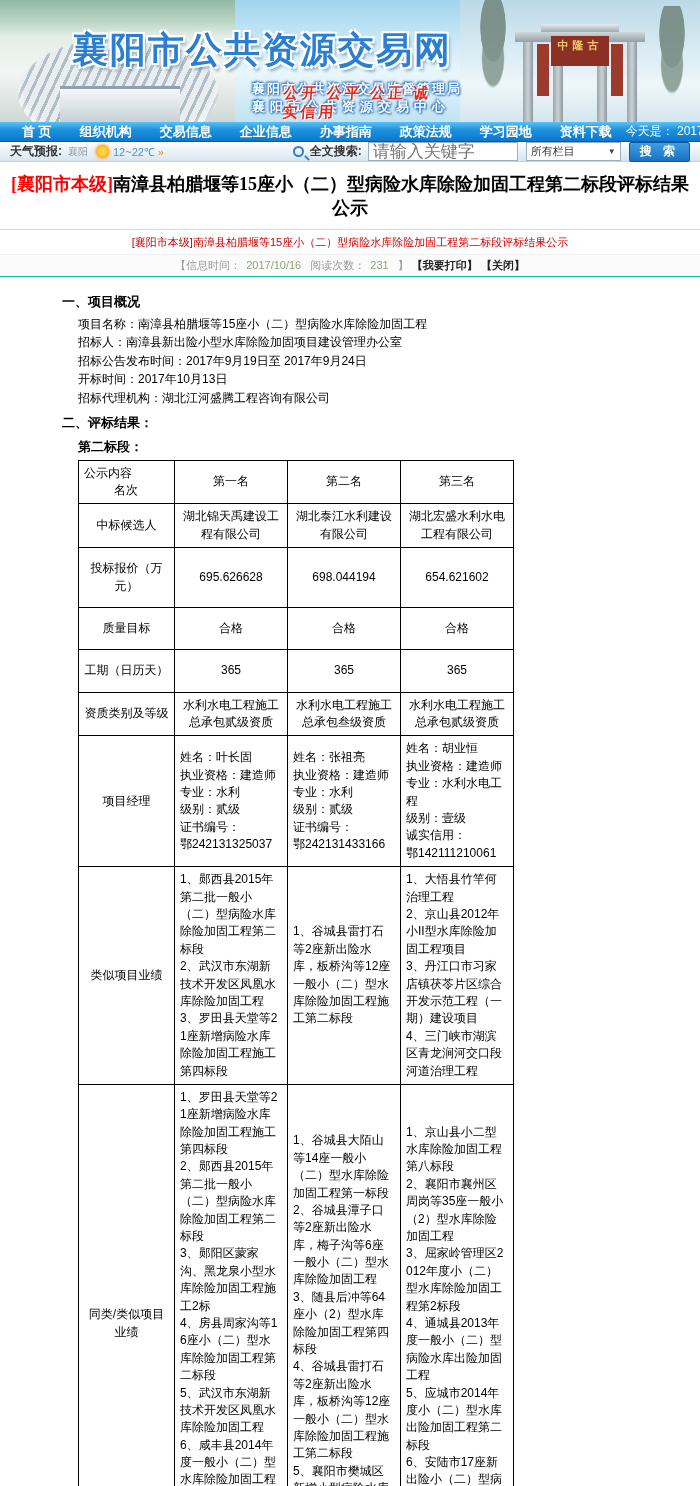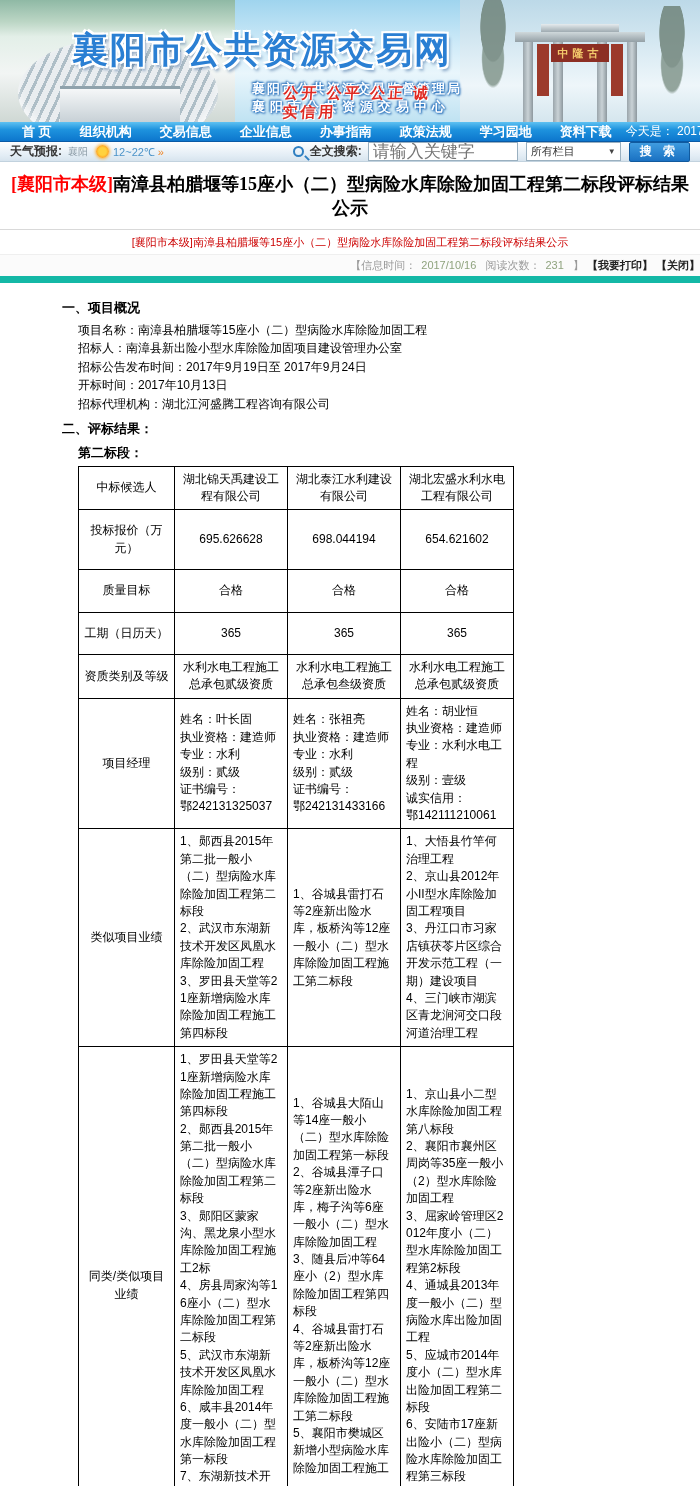--- a/index.html
+++ b/index.html
@@ -17,21 +17,21 @@
     background:linear-gradient(#f5f7f8,#c2ccd2); border-top:3px solid #8fa2ac; }
   .banner .photo-right { position:absolute; right:0; top:0; width:240px; height:122px;
     background:linear-gradient(180deg,#bcd9e8 0%,#dcecf4 45%,#eef6fa 70%,#d5e6ee 100%); }
   .banner .tree { position:absolute; top:0; width:46px; height:90px; background:
     radial-gradient(ellipse at 50% 30%, #6b7f74 0 38%, transparent 40%),
     radial-gradient(ellipse at 50% 65%, #7d9186 0 32%, transparent 36%); opacity:.8; }
   .banner .gate { position:absolute; right:55px; top:18px; width:130px; height:104px; }
   .banner .gate .pillar { position:absolute; top:14px; width:10px; height:90px; background:linear-gradient(90deg,#9aa5ab,#c9d2d6,#8d989e); }
   .banner .gate .beam { position:absolute; top:14px; left:0; width:130px; height:10px; background:linear-gradient(#cfd8db,#94a0a6); }
   .banner .gate .cap { position:absolute; top:6px; left:26px; width:78px; height:8px; background:linear-gradient(#e5ebee,#9fabb1); }
-  .banner .gate .plaque { position:absolute; top:26px; left:36px; width:58px; height:18px; background:#8c2f24; color:#f3c96b;
+  .banner .gate .plaque { position:absolute; top:18px; left:36px; width:58px; height:30px; background:#8c2f24; color:#f3c96b;
     font-size:11px; font-weight:bold; text-align:center; line-height:18px; letter-spacing:4px; }
   .banner .gate .side-plaque { position:absolute; top:26px; width:12px; height:52px; background:#9c3a2b; }
   .banner .site-title { position:absolute; left:72px; top:26px; font-size:36px; font-weight:bold; color:#2a7fd3; letter-spacing:2px;
     text-shadow:-2px -2px 0 #fff, 2px -2px 0 #fff, -2px 2px 0 #fff, 2px 2px 0 #fff, 3px 4px 3px rgba(30,80,140,.45); }
   .banner .sub1, .banner .sub2 { position:absolute; left:252px; color:#fff; font-weight:bold; font-size:13px;
     text-shadow:0 0 3px #2a7fd3, 1px 1px 2px #1c5fa8, -1px -1px 2px #1c5fa8;font-family:Liberation Serif, serif; }
   .banner .sub1 { top:80px; letter-spacing:2px; }
   .banner .sub2 { top:98px; letter-spacing:5px; }
   .banner .slogan { position:absolute; left:283px; top:84px; width:160px; font-size:15px; font-weight:bold; color:#e02a22;
     letter-spacing:3px; text-shadow:1px 1px 0 #fff,-1px -1px 0 #fff; transform:skewX(-4deg); }
@@ -60,22 +60,22 @@
     display:inline-flex; align-items:center; justify-content:space-between; padding:0 4px; margin-left:8px; cursor:pointer; }
   .toolbar .select .arr { font-size:8px; color:#444; }
   .toolbar .sbtn { margin-left:8px; height:20px; padding:0 10px; background:linear-gradient(#3f9ce0,#1a71c2);
     color:#fff; font-size:12px; font-weight:bold; border:1px solid #115a9e; border-radius:2px; letter-spacing:4px; cursor:pointer; }
 
   
   .article-title { text-align:center; font-size:18px; font-weight:bold; line-height:1.35; padding:10px 4px 8px;
     font-family:"Liberation Serif", serif; }
   .article-title .tag { color:#ff0000; }
   .article-subtitle { border-top:1px solid #d9d9d9; text-align:center; font-size:11px; color:#cc0000; padding:5px 0 4px; cursor:pointer; }
-  .info-bar { background:#fbfbfb; border-top:1px solid #efefef; border-bottom:7px solid #14b8a6;
-    text-align:right; font-size:11px; color:#9a9a9a; padding:3px 0; }
+  .info-bar { background:#fbfbfb; border-top:1px solid #efefef; border-bottom:1px solid #14b8a6;
+    text-align:center; font-size:11px; color:#9a9a9a; padding:3px 0; }
   .info-bar .val { color:#8fa37e; margin:0 6px 0 2px; }
   .info-bar .act { color:#222; font-weight:bold; cursor:pointer; }
 
   
   .content { padding:10px 0 0 62px; }
   .h-sec { font-weight:bold; font-size:13px; margin:6px 0 4px; }
   .ov-line { padding-left:16px; line-height:1.55; font-size:12px; }
   .sec-label { font-weight:bold; font-size:13px; margin:6px 0 4px 16px; }
 
   table.grid { border-collapse:collapse; table-layout:fixed; margin-left:16px; }
@@ -172,20 +172,29 @@
   <div class="sec-label">第二标段：</div>
 
   <table class="grid">
     <colgroup>
         <col style="width:96px">
         <col style="width:113px">
         <col style="width:113px">
         <col style="width:113px">
       </colgroup>
     <tbody>
+        <tr>
+      <td class="label">
+        <div class="corner-top">公示内容</div>
+        <div class="corner-bottom">名次</div>
+      </td>
+      <td class="center">第一名</td>
+      <td class="center">第二名</td>
+      <td class="center">第三名</td>
+    </tr>
     <tr>
       <td class="label pad">中标候选人</td>
       <td class="center">湖北锦天禹建设工程有限公司</td>
       <td class="center">湖北泰江水利建设有限公司</td>
       <td class="center">湖北宏盛水利水电工程有限公司</td>
     </tr>
     <tr>
       <td class="label pad">投标报价（万元）</td>
       <td class="center pad">695.626628</td>
       <td class="center pad">698.044194</td>

